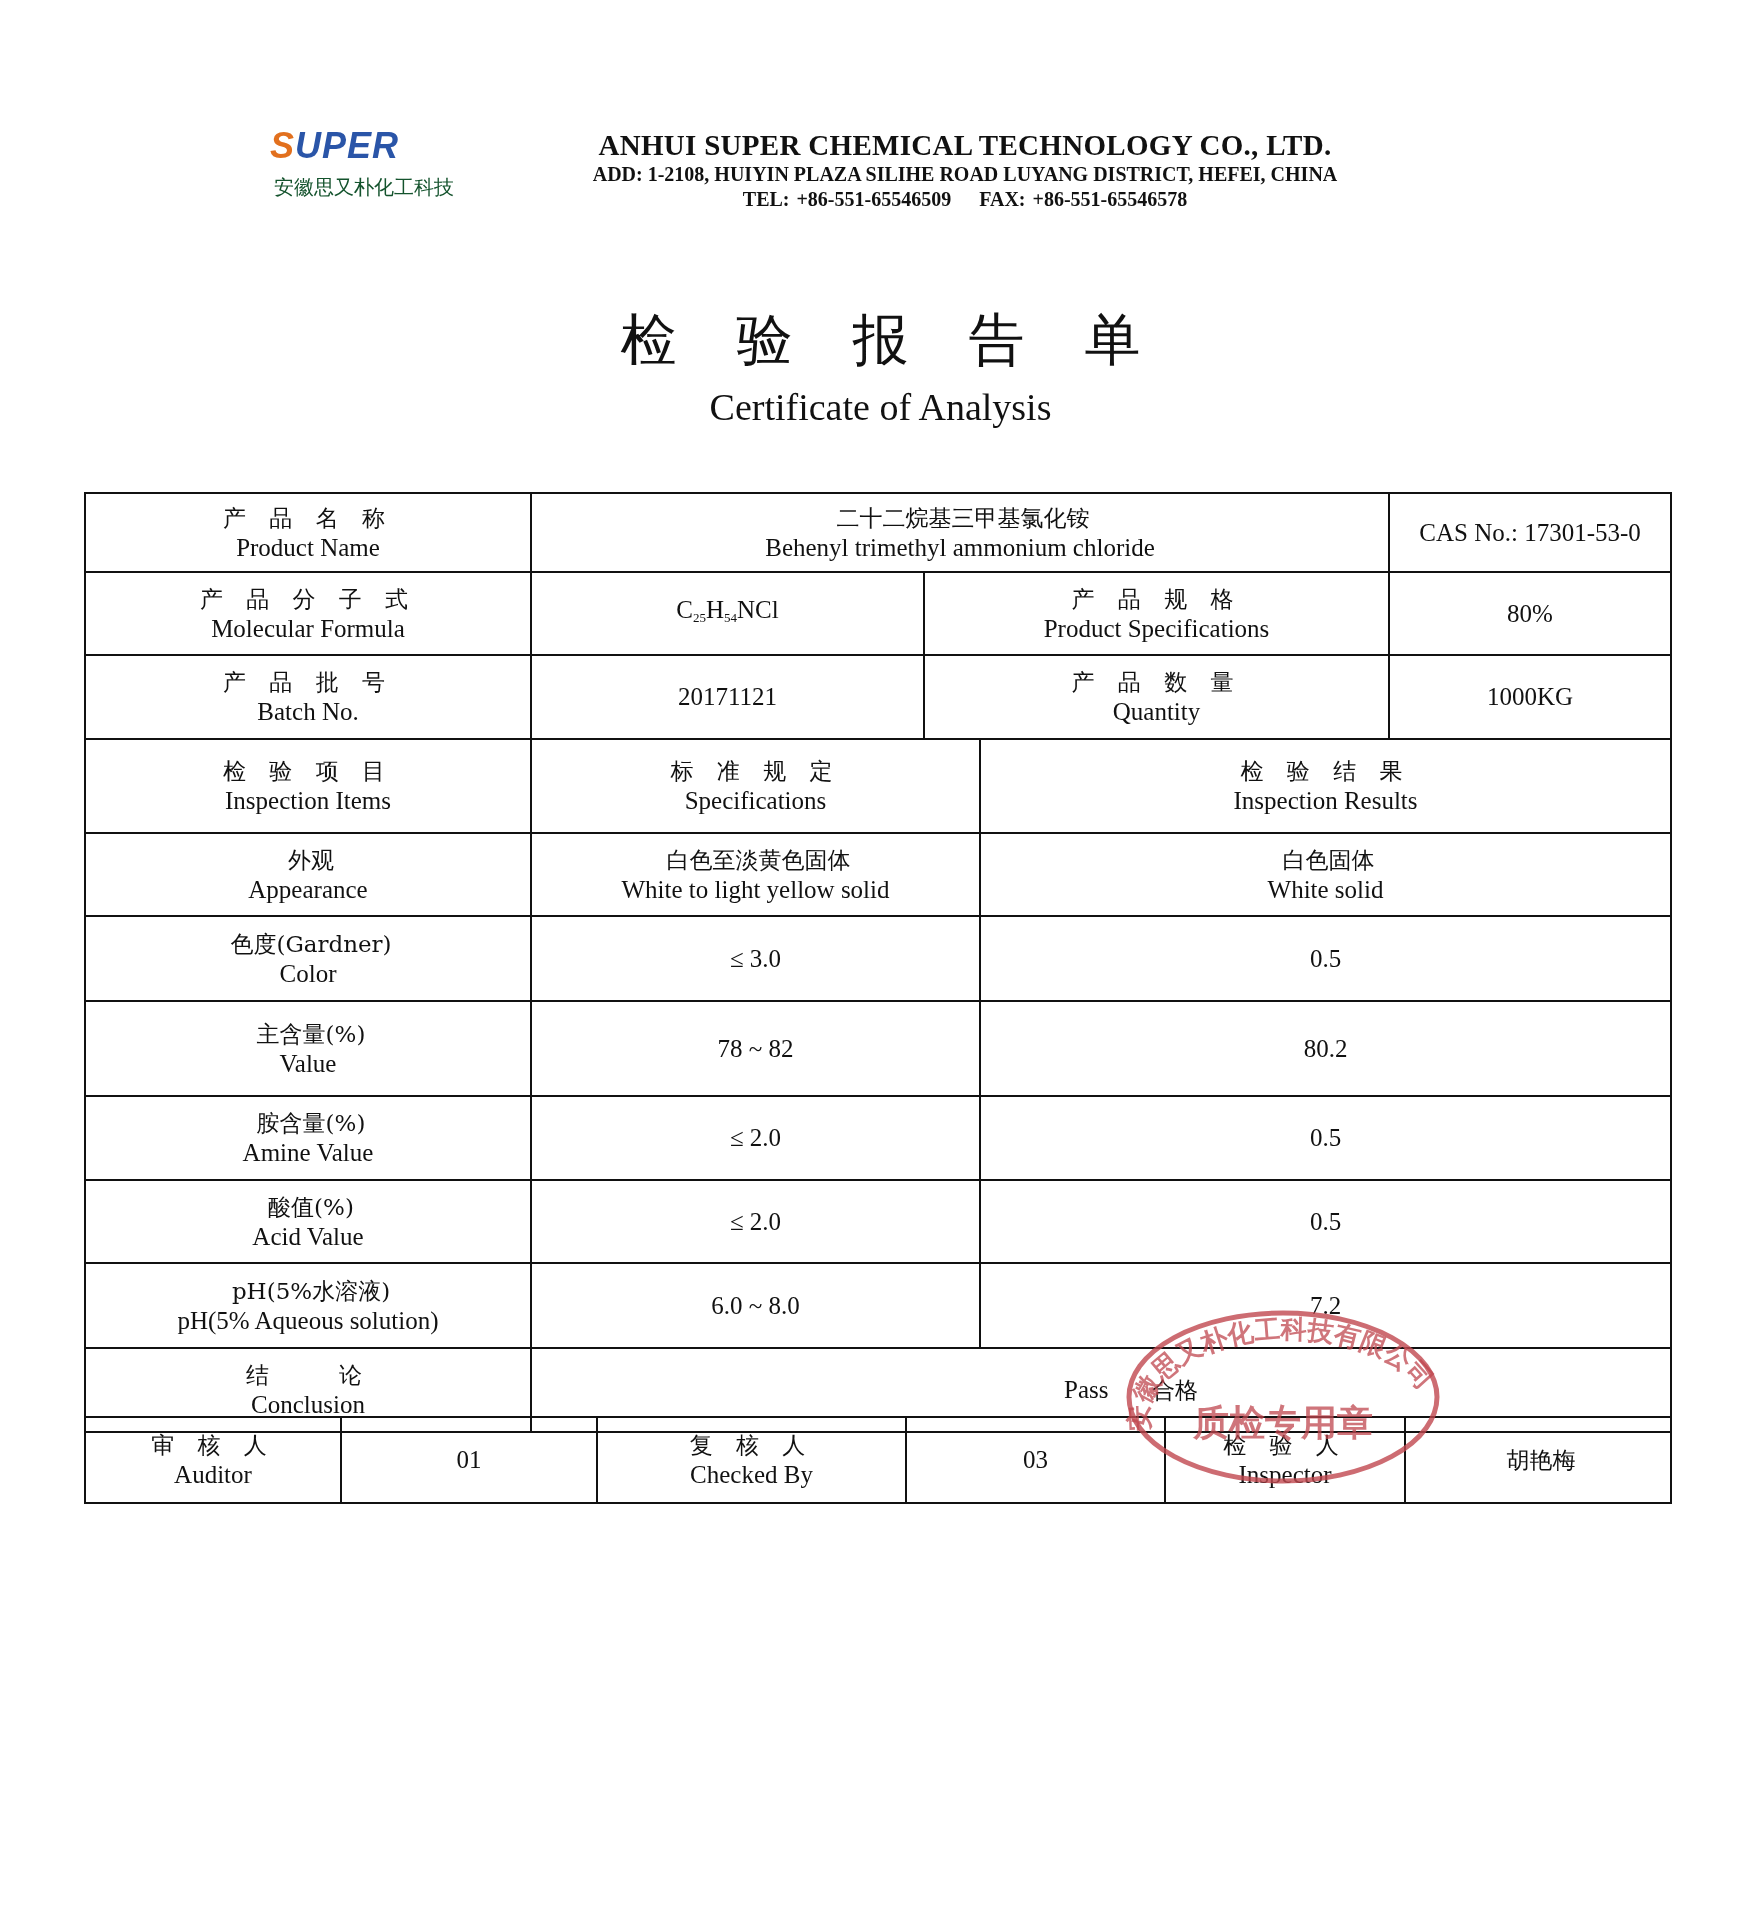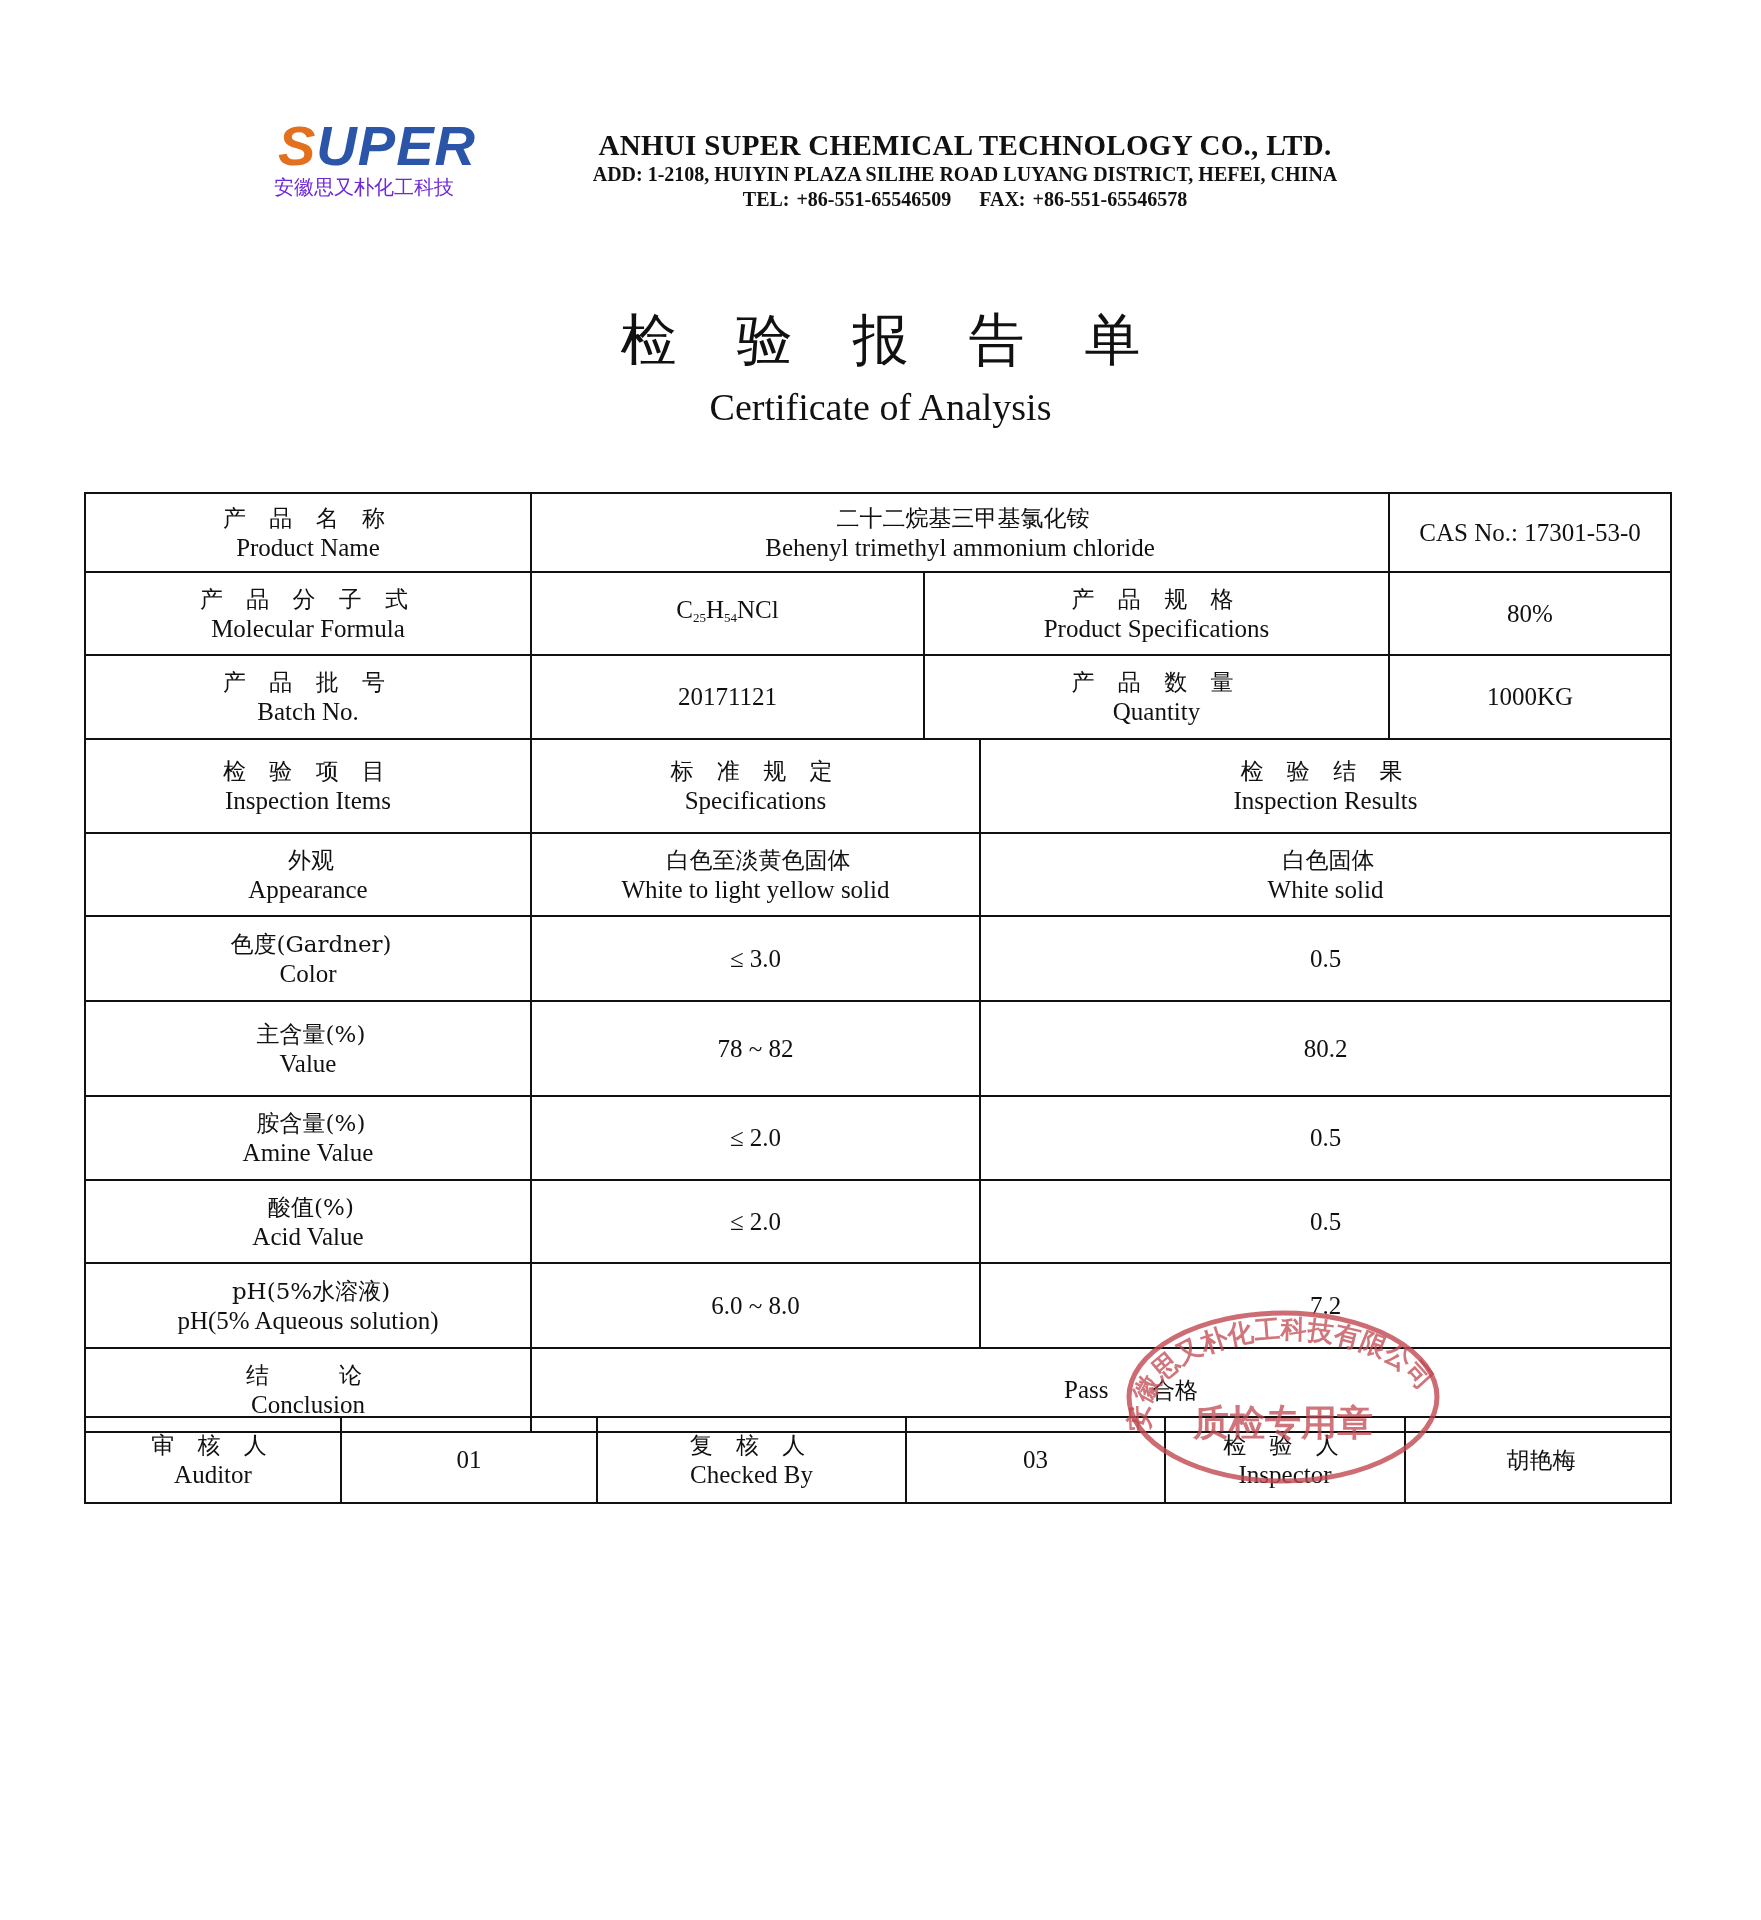--- a/index.html
+++ b/index.html
@@ -1,24 +1,24 @@
 <!DOCTYPE html>
 <html><head>
 <meta charset="utf-8">
 <style>
   html, body { margin:0; padding:0; background:#fff; }
   body { width:1761px; height:1920px; position:relative; overflow:hidden;
          font-family:"Liberation Serif","DejaVu Serif",serif; color:#111; }
   .logo { position:absolute; left:270px; top:124px; width:175px; height:80px; }
-  .logo-en { position:absolute; left:8px; top:0; font-family:"Liberation Sans","DejaVu Sans",sans-serif;
-             font-weight:bold; font-style:italic; font-size:56px; letter-spacing:1px; line-height:44px; }
+  .logo-en { position:absolute; left:0; top:0; font-family:"Liberation Sans","DejaVu Sans",sans-serif;
+             font-weight:bold; font-style:italic; font-size:36px; letter-spacing:1px; line-height:44px; }
   .logo-s { color:#e2701e; }
   .logo-uper { color:#2a55a8; }
   .logo-cn { position:absolute; left:4px; top:50px; font-family:"DejaVu Sans",sans-serif; font-size:20px;
-             color:#6d28d9; letter-spacing:0px; white-space:nowrap; }
+             color:#14532d; letter-spacing:0px; white-space:nowrap; }
   .company { position:absolute; left:465px; top:128px; width:1000px; text-align:center; }
   .company-name { font-size:29px; font-weight:bold; line-height:34px; letter-spacing:0.3px; }
   .company-addr { font-size:20px; font-weight:bold; line-height:24px; }
   .company-tel { font-size:20px; font-weight:bold; line-height:26px; word-spacing:2px; }
   .title-cn { position:absolute; left:0; width:1761px; top:308px; text-align:center; font-size:56px;
               letter-spacing:60px; text-indent:60px; font-family:"DejaVu Serif",serif; line-height:64px; }
   .title-en { position:absolute; left:0; width:1761px; top:384px; text-align:center; font-size:38px; line-height:46px; }
   table.coa { position:absolute; left:84px; top:492px; width:1586px; border-collapse:collapse; table-layout:fixed; }
   table.coa td { border:2.5px solid #111; text-align:center; vertical-align:middle; font-size:25px; line-height:30px; padding:0; }
   .cn { font-family:"DejaVu Serif",serif; font-size:23px; letter-spacing:8px; }

